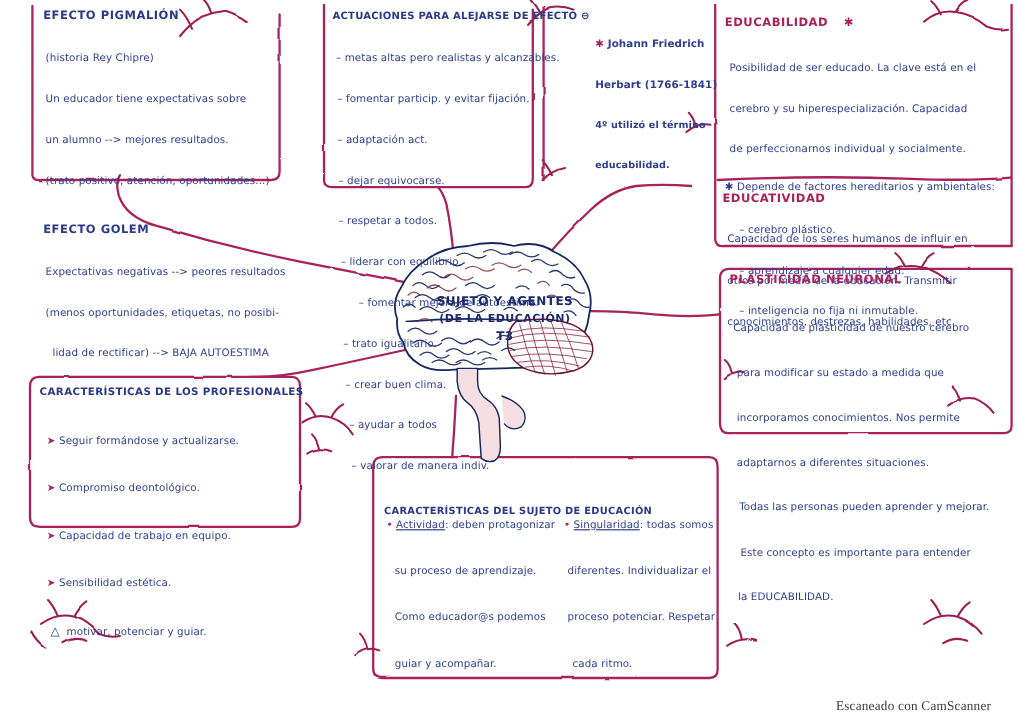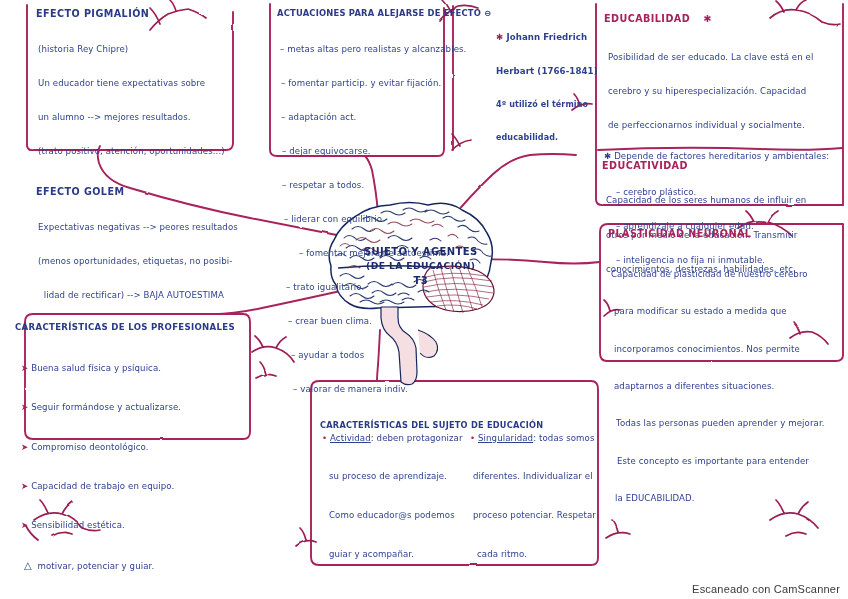--- a/index.html
+++ b/index.html
@@ -41,23 +41,23 @@
   }
   .hdr.pink { color: #a8215c; }
   .body-line {
     font-size: 8.6px;
   }
   .blk { position: absolute; }
   .blk .ln { display: block; white-space: pre; }
   .ul { text-decoration: underline; }
   .footer {
     position: absolute;
-    right: 8px;
+    right: 22px;
     bottom: 4px;
-    font-family: Liberation Sans, sans-serif;
+    font-family: Liberation Serif, serif;
     font-size: 11px;
     color: #3a3a3a;
     letter-spacing: 0.2px;
     white-space: pre;
   }
   .pinkmark { color: #a8215c; }
   .centre-label {
     position: absolute;
     color: #1d2a6b;
     font-size: 10px;
@@ -314,24 +314,23 @@
       <span class="ln">Capacidad de plasticidad de nuestro cerebro</span>
       <span class="ln" style="margin-left:3px;">para modificar su estado a medida que</span>
       <span class="ln" style="margin-left:3px;">incorporamos conocimientos. Nos permite</span>
       <span class="ln" style="margin-left:3px;">adaptarnos a diferentes situaciones.</span>
       <span class="ln" style="margin-left:5px;">Todas las personas pueden aprender y mejorar.</span>
       <span class="ln" style="margin-left:6px;">Este concepto es importante para entender</span>
       <span class="ln" style="margin-left:4px;">la EDUCABILIDAD.</span>
     </div>
   </div>
 
-  <div class="blk" style="left:15px; top:322px; width:212px;">
+  <div class="blk" style="left:33px; top:322px; width:212px;">
     <div class="hdr" style="position:relative; font-size:8.6px; letter-spacing:0.3px;">CARACTERÍSTICAS DE LOS PROFESIONALES</div>
     <div class="txt body-line" style="position:relative; left:6px; top:4px; line-height:1.52;">
-      <span class="ln"><span class="pinkmark">➤</span>&nbsp;<span>Buena salud física y psíquica.</span></span>
       <span class="ln"><span class="pinkmark">➤</span>&nbsp;<span>Seguir formándose y actualizarse.</span></span>
       <span class="ln"><span class="pinkmark">➤</span>&nbsp;<span>Compromiso deontológico.</span></span>
       <span class="ln"><span class="pinkmark">➤</span>&nbsp;<span>Capacidad de trabajo en equipo.</span></span>
       <span class="ln"><span class="pinkmark">➤</span>&nbsp;<span>Sensibilidad estética.</span></span>
       <span class="ln" style="margin-left:3px;"><span style="font-size:10px;">△</span>&nbsp;&nbsp;<span>motivar, potenciar y guiar.</span></span>
     </div>
   </div>
 
   <div class="blk" style="left:320px; top:388px; width:272px;margin-top:32px;">
     <div class="hdr" style="position:relative; font-size:8.2px; letter-spacing:0.25px;">CARACTERÍSTICAS DEL SUJETO DE EDUCACIÓN</div>

